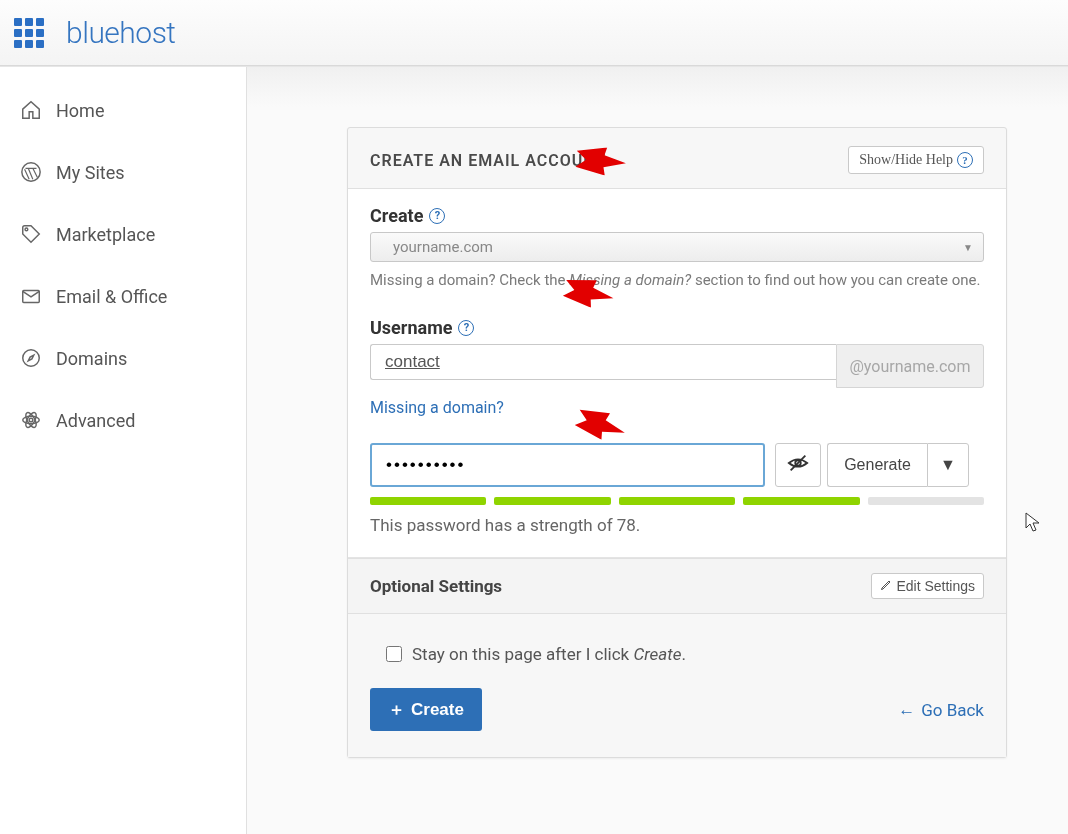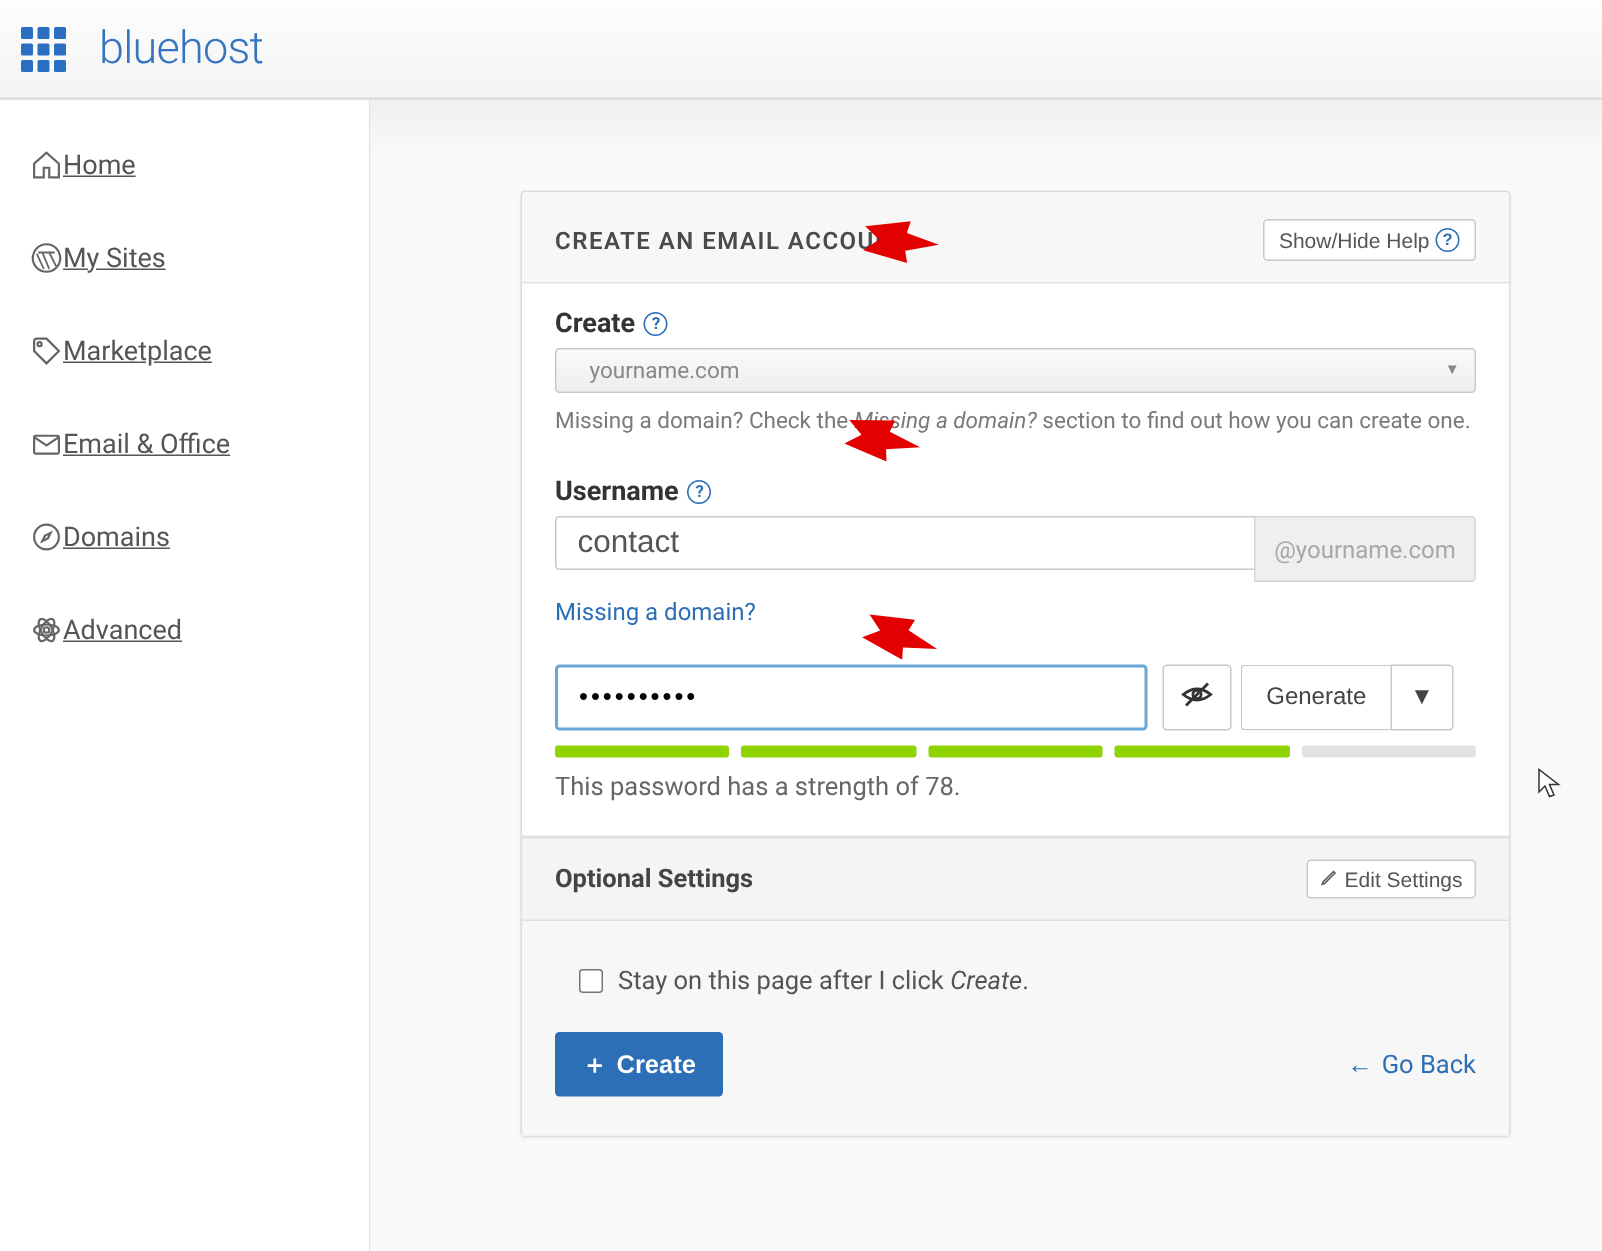--- a/index.html
+++ b/index.html
@@ -35,25 +35,25 @@
   }
   .sidebar {
     width: 247px;
     background: #fff;
     border-right: 1px solid #e0e0e0;
     padding-top: 12px;
   }
   .nav-item {
     display: flex;
     align-items: center;
+    gap: 14px;
     padding: 20px 20px;
     color: #555;
     font-size: 18px;
     cursor: pointer;
-    text-decoration: underline;
   }
   .nav-icon { width: 22px; height: 22px; display: flex; align-items: center; justify-content: center; color: #666; }
   .nav-icon svg { width: 22px; height: 22px; stroke: #666; fill: none; stroke-width: 1.6; }
   .main {
     flex: 1;
     background: linear-gradient(#f0f0f0 0, #fafafa 40px, #fafafa);
     padding: 60px 30px 30px 100px;
     position: relative;
   }
   .panel {
@@ -75,20 +75,21 @@
     background: #fff;
     border: 1px solid #c9c9c9;
     border-radius: 3px;
     padding: 5px 10px;
     font-size: 14px;
     color: #555;
     display: flex;
     align-items: center;
     gap: 4px;
     cursor: pointer;
+    font-family: Liberation Serif, serif;
   }
   .panel-body { padding: 16px 22px 8px 22px; background: #fff; border-bottom: 1px solid #e4e4e4; }
   .field-label { font-weight: 700; font-size: 18px; color: #333; display: flex; align-items: center; gap: 6px; margin-bottom: 6px; }
   .qicon { width: 16px; height: 16px; border: 1.5px solid #2d6fb6; border-radius: 50%; color: #2d6fb6; font-size: 11px; display: inline-flex; align-items: center; justify-content: center; font-weight: 700; }
   .domain-select {
     width: 100%;
     height: 30px;
     border: 1px solid #c8c8c8;
     border-radius: 3px;
     background: linear-gradient(#fafafa,#ededed);
@@ -105,22 +106,23 @@
   .hint em { font-style: italic; }
   .field-block { margin-bottom: 26px; }
   .username-row { display: flex; }
   .username-input {
     flex: 1;
     height: 36px;
     border: 1px solid #c9c9c9;
     border-right: none;
     border-radius: 3px 0 0 3px;
     padding: 0 14px;
-    font-size: 21px;
+    font-size: 17px;
     color: #555;
+    text-decoration: underline;
   }
   .username-suffix {
     width: 148px;
     height: 44px;
     border: 1px solid #d5d5d5;
     border-radius: 0 3px 3px 0;
     background: #efefef;
     color: #a7a7a7;
     font-size: 16px;
     display: flex;

